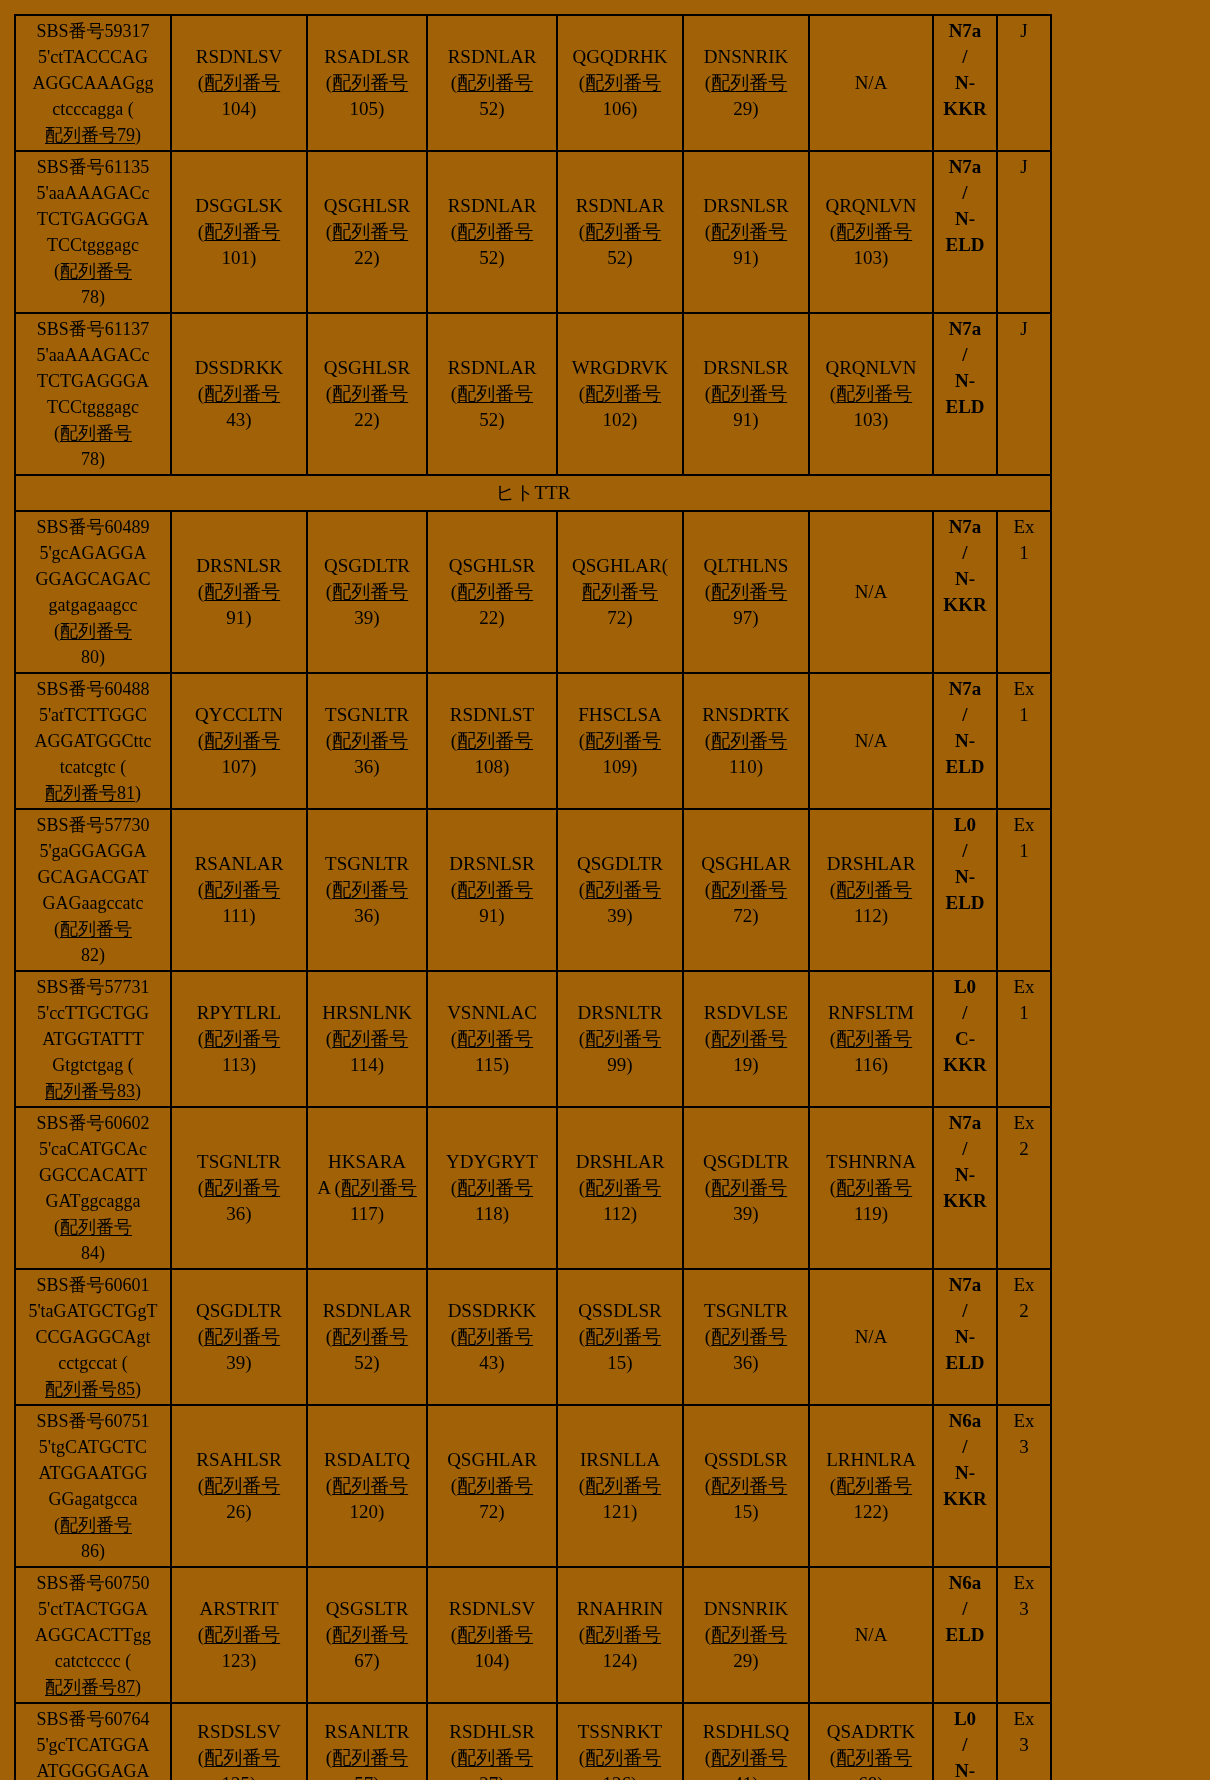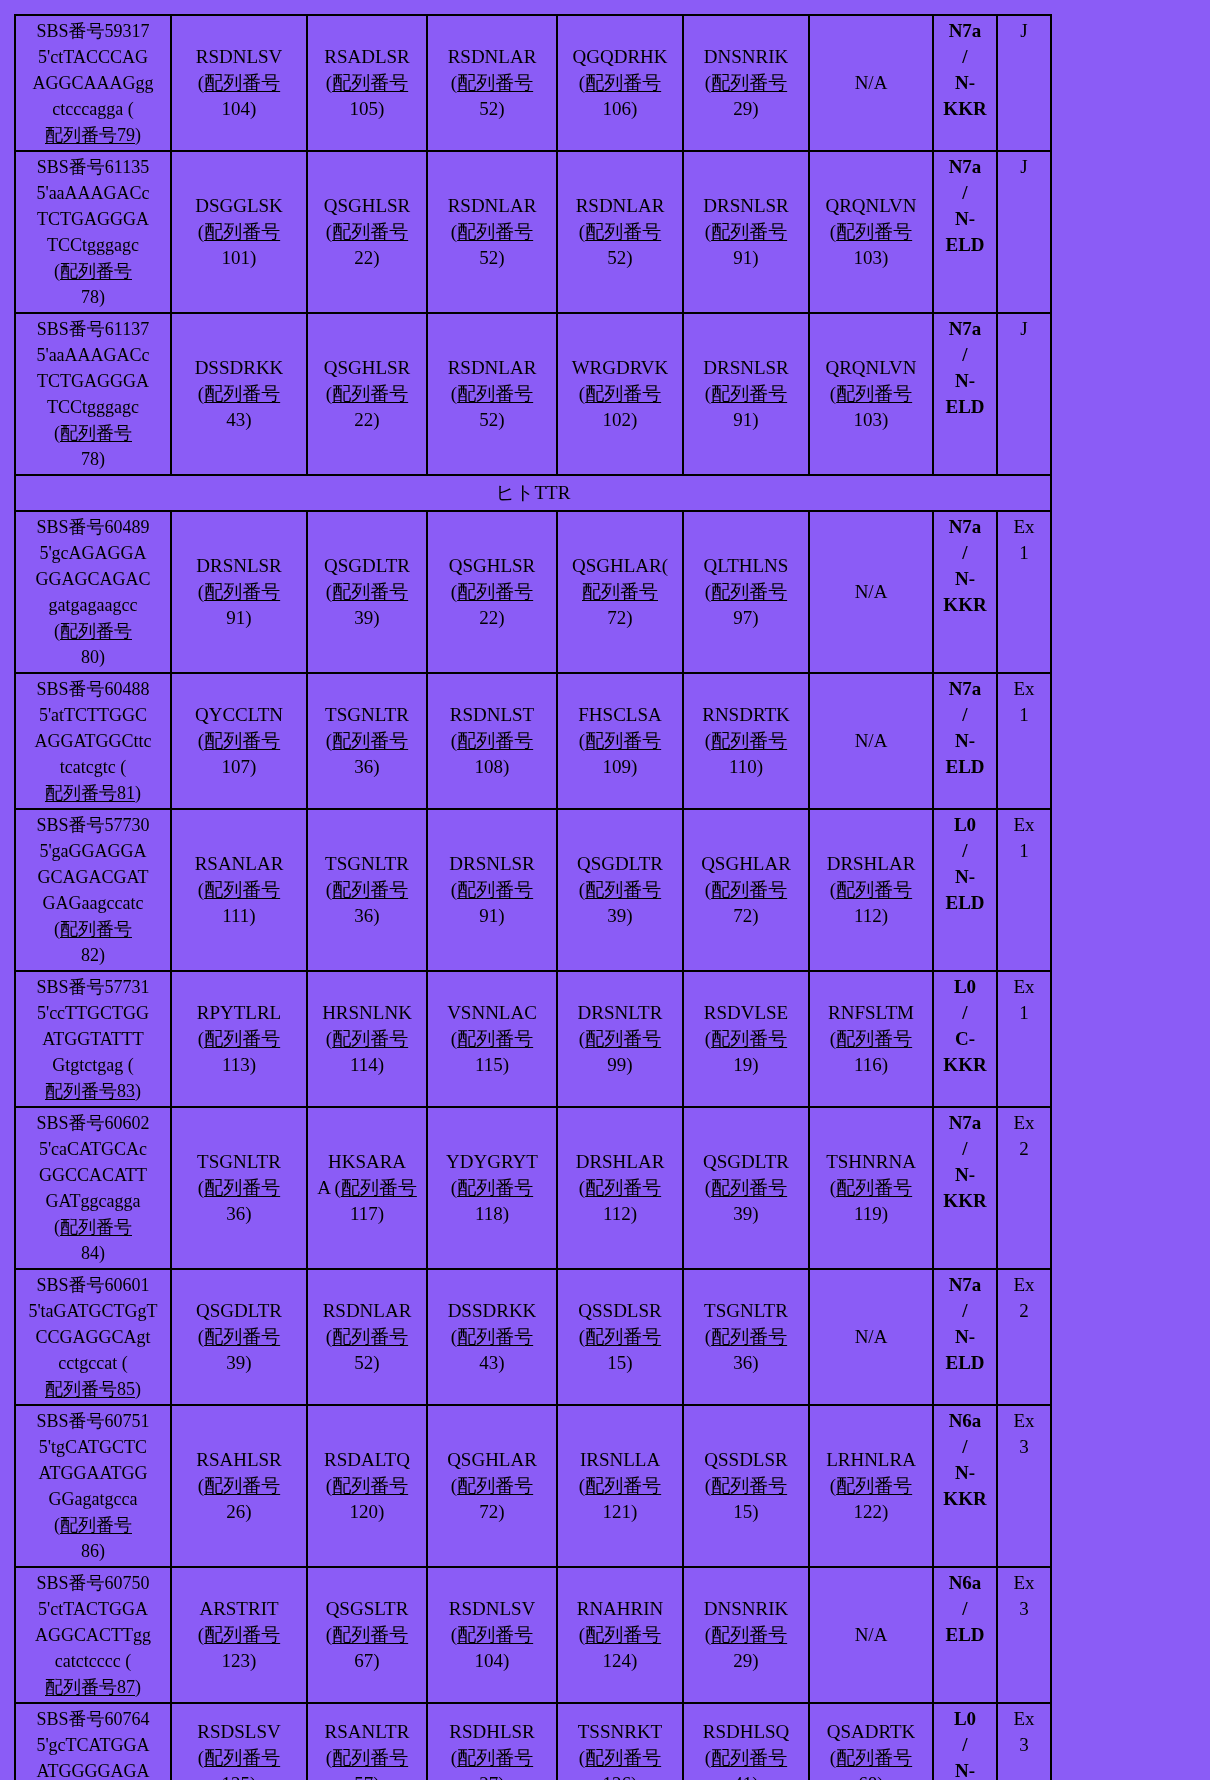--- a/index.html
+++ b/index.html
@@ -6,21 +6,21 @@
   html, body {
     width: 1210px; height: 1780px;
     background: #ffffff; color: #000000;
     font-family: "Liberation Serif", "DejaVu Serif", serif;
     overflow: hidden;
   }
   .page {
     position: relative;
     width: 1210px; height: 1780px;
     overflow: hidden;
-    background: #8b5cf6;
+    background: #a16207;
   }
   table.design-table {
     border-collapse: collapse;
     table-layout: fixed;
     margin: 14px 0 0 14px;
     width: 1036px;
     border: 2px solid #000;
   }
   td {
     border: 2px solid #000;

